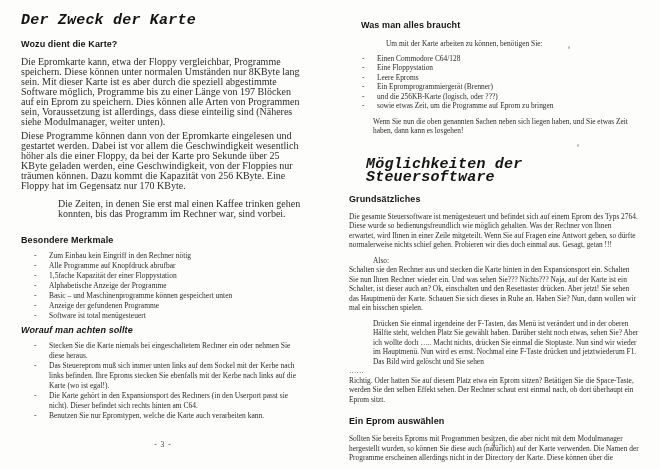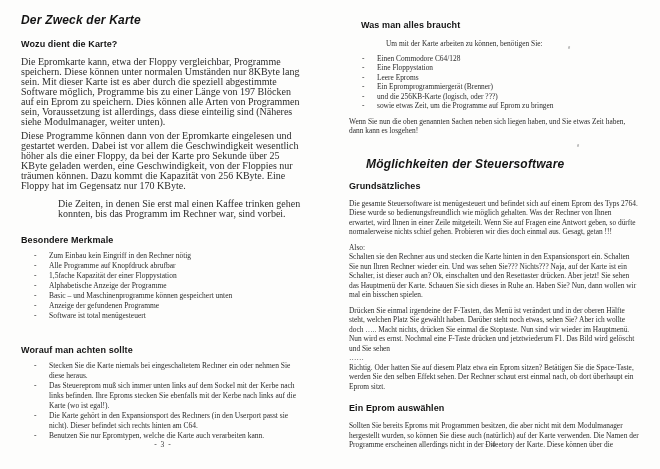--- a/index.html
+++ b/index.html
@@ -6,32 +6,32 @@
   .canvas{
     position:relative;width:660px;height:469px;background:#fdfdfc;overflow:hidden;
     font-family:"Liberation Serif",serif;color:#2c2c2c;
     -webkit-font-smoothing:antialiased;
   }
   .col{position:absolute;top:0;height:100%;}
   .col-left{left:21px;width:284px;}
   .col-right{left:349px;width:290px;}
 
   .doc-title{
-    font-family:Liberation Sans, sans-serif;font-weight:bold;font-style:italic;
-    font-size:12px;line-height:13px;color:#141414;letter-spacing:.2px;
+    font-family:Liberation Mono, monospace;font-weight:bold;font-style:italic;
+    font-size:15px;line-height:13px;color:#141414;letter-spacing:.2px;
   }
   .sec-h{
     font-family:"Liberation Sans",sans-serif;font-weight:bold;
     font-size:9px;line-height:11px;color:#141414;letter-spacing:.1px;
   }
   .para{font-size:10px;line-height:10px;text-align:left;}
   .col-right .para{font-size:7.4px;line-height:9.5px;}
 
-  .g0{margin-top:0;} .g4{margin-top:4px;} .g5{margin-top:5px;} .g6{margin-top:6px;}
-  .g7{margin-top:7px;} .g8{margin-top:8px;padding-left:37px;} .g9{margin-top:24px;} .g10{margin-top:10px;}
+  .g0{margin-top:0;} .g4{margin-top:4px;} .g5{margin-top:5px;} .g6{margin-top:6px;margin-left:24px;}
+  .g7{margin-top:7px;} .g8{margin-top:8px;padding-left:37px;} .g9{margin-top:4px;font-style:italic;} .g10{margin-top:10px;}
   .g12{margin-top:12px;} .g14{margin-top:14px;} .g16{margin-top:16px;}
   .g20{margin-top:20px;margin-left:12px;} .g22{margin-top:22px;margin-left:17px;}
 
   .blist{font-size:7.5px;line-height:10px;}
   .col-right .blist{font-size:7.4px;line-height:9.5px;}
   .b{display:flex;}
   .b .dash{flex:0 0 15px;margin-left:13px;}
   .b .bt{flex:1;}
 
   .footer{position:absolute;top:440px;left:0;width:100%;text-align:center;

